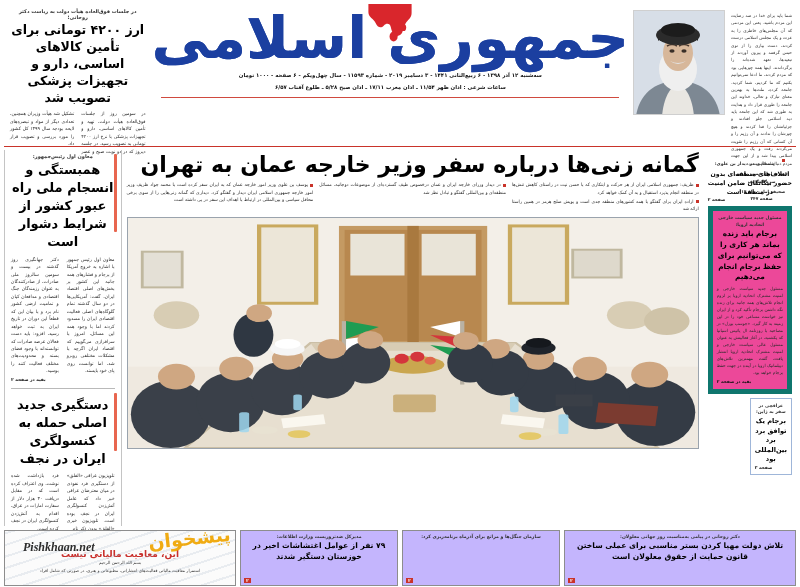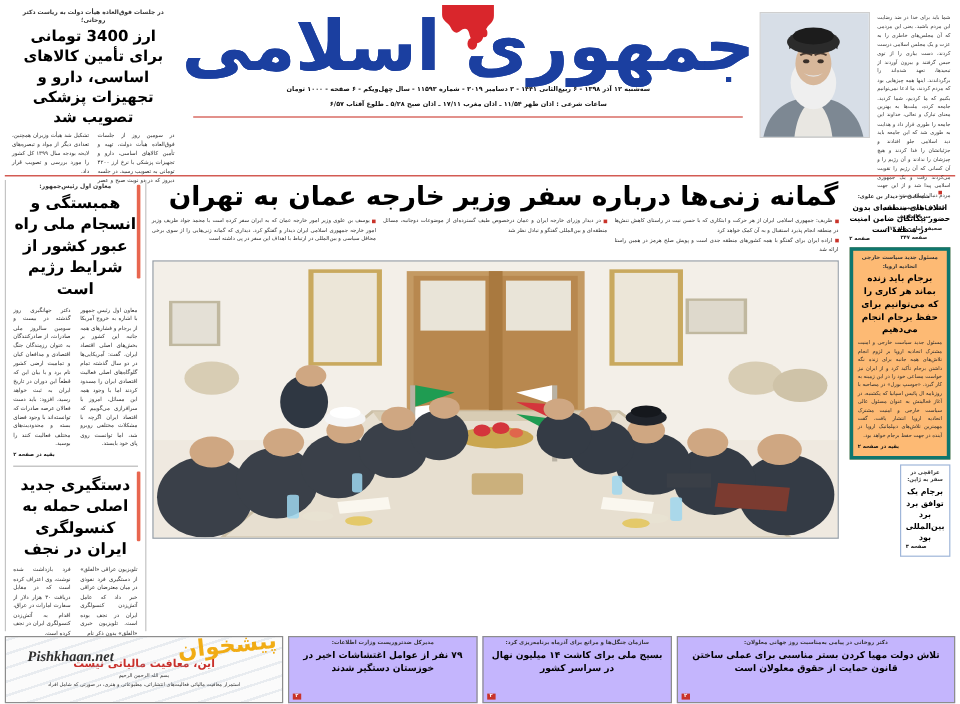--- a/index.html
+++ b/index.html
@@ -77,21 +77,21 @@
   .photo{
     width:100%;height:232px;margin-top:5px;border:1px solid #9aa3ad;box-sizing:border-box;
     position:relative;overflow:hidden;background:#e7e3dc;
   }
 
   
   .lc-block{margin-bottom:4px;}
   .lc-kicker{font-size:4.5px;text-align:center;color:#333;font-weight:600;line-height:1.5;}
   .lc-head{font-size:7.4px;font-weight:bold;line-height:1.45;text-align:center;color:#000;margin-top:1px;}
   .lc-body{font-size:4.3px;line-height:1.62;text-align:justify;color:#2b2b2b;margin-top:3px;}
-  .boxed{border:3px solid #0f766e;background:#fdba74;padding:4px 4px 5px 4px;box-sizing:border-box;}
+  .boxed{border:5px solid #0f766e;background:#ec4899;padding:4px 4px 5px 4px;box-sizing:border-box;}
   .boxed2{border:1px solid #9fb6d9;background:#ffffff;padding:4px;box-sizing:border-box;margin-left:42px;}
 
   
   .bottom{display:flex;flex-direction:row-reverse;gap:4px;height:56px;margin-top:4px;}
   .bcell{border:1px solid #8d8d8d;box-sizing:border-box;padding:3px 5px;position:relative;background:#c4b5fd;}
   .b1{width:232px;}
   .b2{flex:1;}
   .b3{flex:1;}
   .b-kicker{font-size:4.6px;text-align:center;color:#333;font-weight:600;}
   .b-head{font-size:7.6px;font-weight:bold;line-height:1.42;text-align:center;color:#000;margin-top:2px;}
@@ -119,21 +119,21 @@
 </style>
 </head>
 <body>
 
 <div class="page">
 
   <div class="topband">
 
     <div class="tb-right">
       <div class="rt-kicker">در جلسات فوق‌العاده هیأت دولت به ریاست دکتر روحانی؛</div>
-      <div class="rt-headline">ارز 3400 تومانی برای تأمین کالاهای اساسی، دارو و تجهیزات پزشکی تصویب شد</div>
+      <div class="rt-headline">ارز ۴۲۰۰ تومانی برای تأمین کالاهای اساسی، دارو و تجهیزات پزشکی تصویب شد</div>
       <div class="two-col body-col">در سومین روز از جلسات فوق‌العاده هیأت دولت، تهیه و تأمین کالاهای اساسی، دارو و تجهیزات پزشکی با نرخ ارز ۴۲۰۰ تومانی به تصویب رسید. در جلسه دیروز که در دو نوبت صبح و عصر تشکیل شد هیأت وزیران همچنین، تعدادی دیگر از مواد و تبصره‌های لایحه بودجه سال ۱۳۹۹ کل کشور را مورد بررسی و تصویب قرار داد.</div>
     </div>
 
     <div class="tb-mid">
       <div class="masthead">
         <svg class="blood" viewBox="0 0 60 46">
           <path d="M6 2 h48 v10 c0 6 -4 7 -7 12 c-3 5 -2 11 -7 13 c-5 2 -8 -4 -9 -9
                    c-1 -5 -5 -5 -8 -2 c-3 3 -7 2 -9 -3 c-2 -5 -8 -6 -8 -12 z" fill="#d9262c"></path>
           <ellipse cx="34" cy="38" rx="4.5" ry="5.5" fill="#d9262c"></ellipse>
           <ellipse cx="45" cy="28" rx="3" ry="4" fill="#d9262c"></ellipse>
@@ -181,21 +181,21 @@
 
   <div class="hsep"></div>
 
   <div class="main">
 
     <div class="col-right">
 
       <div class="story">
         <div class="accent-bar"></div>
         <div class="rc-kicker">معاون اول رئیس‌جمهور:</div>
-        <div class="rc-head">همبستگی و انسجام ملی راه عبور کشور از شرایط رژیم است</div>
+        <div class="rc-head">همبستگی و انسجام ملی راه عبور کشور از شرایط دشوار است</div>
         <div class="rc-body">
           <div class="body-col">معاون اول رئیس جمهور با اشاره به خروج آمریکا از برجام و فشارهای همه جانبه این کشور بر بخش‌های اصلی اقتصاد ایران، گفت: آمریکایی‌ها در دو سال گذشته تمام گلوگاه‌های اصلی فعالیت اقتصادی ایران را مسدود کردند اما با وجود همه این مسائل، امروز با سرافرازی می‌گوییم که اقتصاد ایران اگرچه با مشکلات مختلفی روبرو شد، اما توانست روی پای خود بایستد.</div>
           <div class="body-col">دکتر جهانگیری روز گذشته در بیست و سومین سالروز ملی صادرات، از صادرکنندگان به عنوان رزمندگان جنگ اقتصادی و مدافعان کیان و تمامیت ارضی کشور نام برد و با بیان این که قطعاً این دوران در تاریخ ایران به ثبت خواهد رسید، افزود: باید دست فعالان عرصه صادرات که توانسته‌اند با وجود فضای بسته و محدودیت‌های مختلف فعالیت کنند را بوسید.</div>
         </div>
         <div class="cont" style="text-align:left;margin-top:2px;">بقیه در صفحه ۲</div>
       </div>
 
       <div class="rule" style="margin:6px 0 0 0;"></div>
 
       <div class="story">
@@ -360,21 +360,20 @@
     </div>
 
     <div class="bcell b3">
       <div class="b-kicker">مدیرکل ضدتروریست وزارت اطلاعات:</div>
       <div class="b-head">۷۹ نفر از عوامل اغتشاشات اخیر در خوزستان دستگیر شدند</div>
       <div class="b-page">۲</div>
     </div>
 
     <div class="bcell b2">
       <div class="b-kicker">سازمان جنگل‌ها و مراتع برای آذرماه برنامه‌ریزی کرد:</div>
-      <div class="b-head">بسیج ملی برای کاشت ۱۴ میلیون نهال در سراسر کشور</div>
       <div class="b-page">۲</div>
     </div>
 
     <div class="bcell b1">
       <div class="b-kicker">دکتر روحانی در پیامی به‌مناسبت روز جهانی معلولان:</div>
       <div class="b-head">تلاش دولت مهیا کردن بستر مناسبی برای عملی ساختن قانون حمایت از حقوق معلولان است</div>
       <div class="b-page">۲</div>
     </div>
   </div>
 

